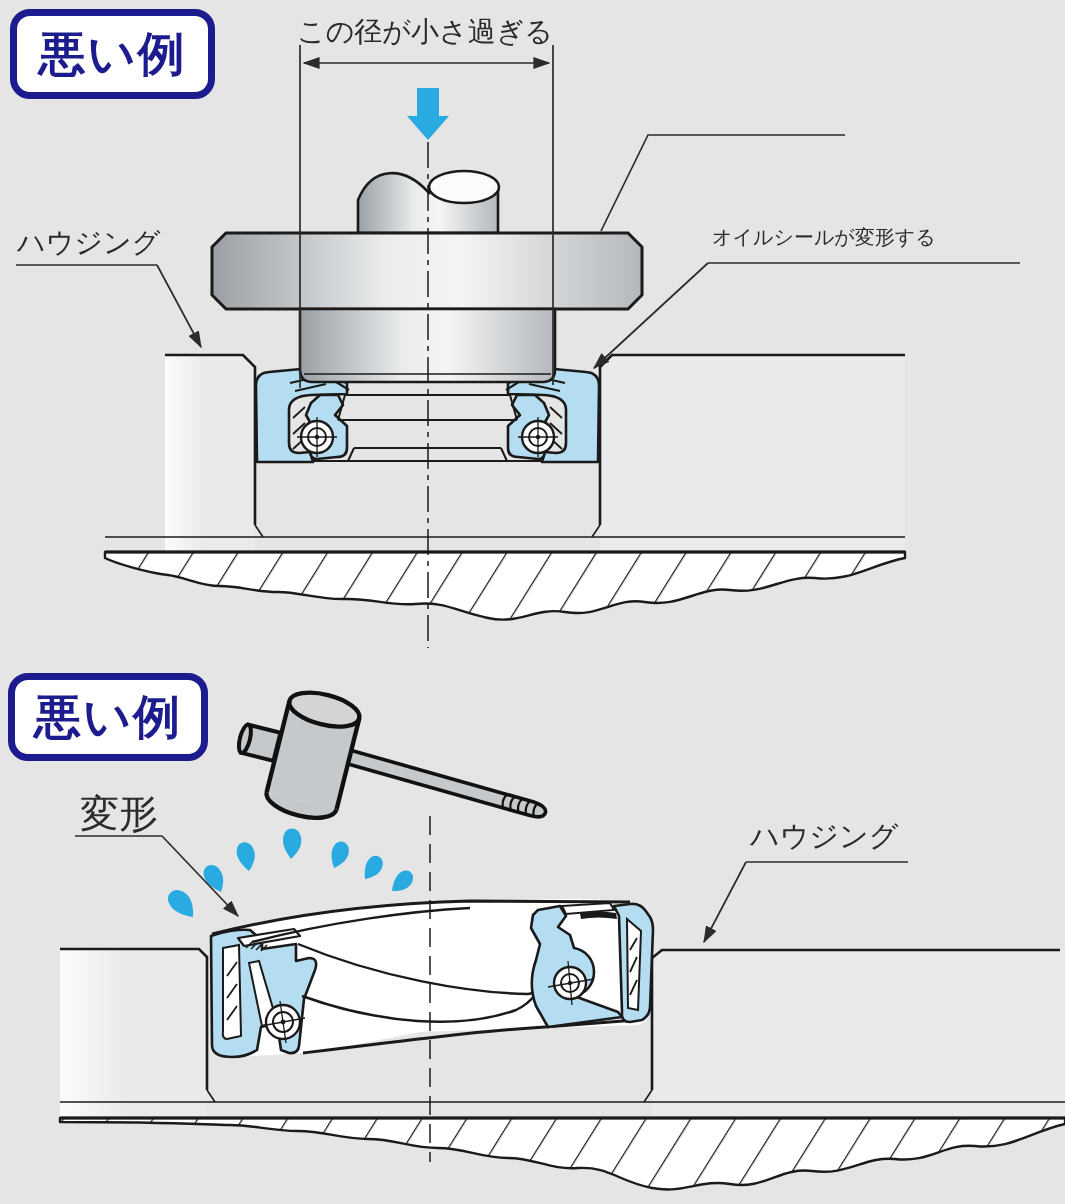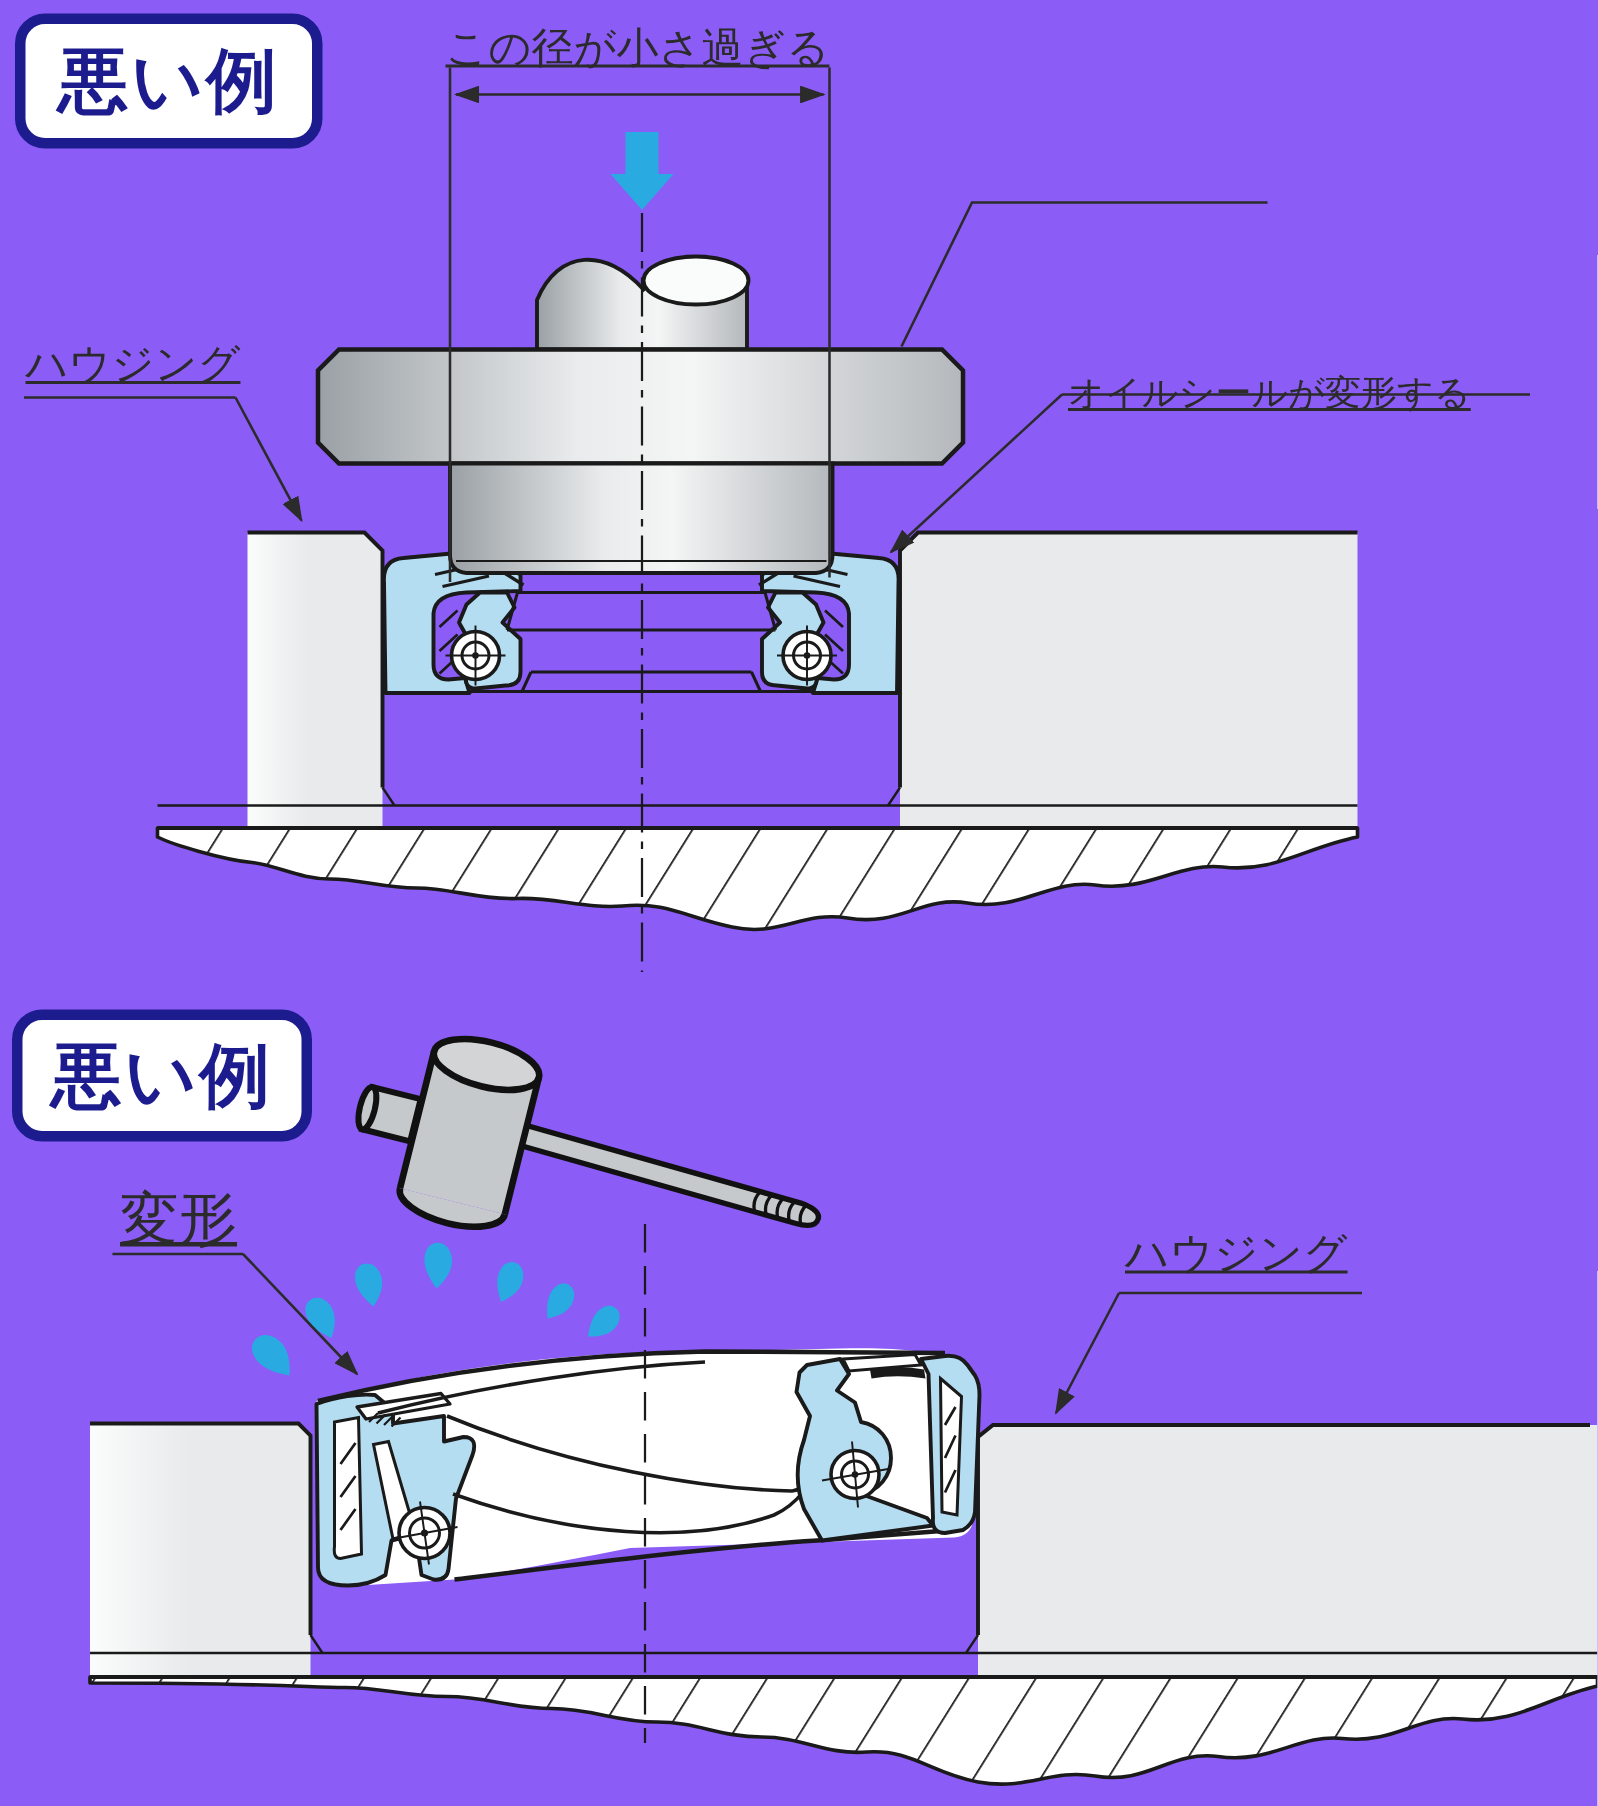--- a/index.html
+++ b/index.html
@@ -1,27 +1,27 @@
 <!DOCTYPE html>
 <html><head>
 <meta charset="utf-8">
 <style>
   html,body{margin:0;padding:0;background:#ffffff;}
   #stage{
-    position:relative;width:1065px;height:1204px;background:#8b5cf6;overflow:hidden;
+    position:relative;width:1065px;height:1204px;background:#e5e5e5;overflow:hidden;
     font-family:"Liberation Sans","DejaVu Sans",sans-serif;
   }
   #stage svg{position:absolute;left:0;top:0;}
   .badge{
     position:absolute;display:flex;align-items:center;justify-content:center;
     border:7px solid #1c1c8f;border-radius:20px;background:#ffffff;color:#1c1c8f;
     font-weight:bold;font-size:47px;letter-spacing:2px;box-sizing:border-box;
   }
   .lbl{
-    position:absolute;color:#2b2b2b;white-space:nowrap;line-height:1.1;text-decoration:underline;
+    position:absolute;color:#2b2b2b;white-space:nowrap;line-height:1.1;
   }
 </style>
 </head>
 <body>
 
 <div id="stage">
 
 <svg width="1065" height="1204" viewBox="0 0 1065 1204">
   <defs>
     <marker id="arr" viewBox="0 0 10 7" refX="9.2" refY="3.5" markerWidth="10" markerHeight="7" orient="auto-start-reverse">
@@ -209,21 +209,21 @@
   </g>
 </svg>
 
 <div class="badge" style="left:10px;top:9px;width:205px;height:90px;">悪い例</div>
 
 <div class="lbl" style="left:297px;top:17px;font-size:28px;">この径が小さ過ぎる</div>
 
 
 <div class="lbl" style="left:17px;top:228px;font-size:28px;">ハウジング</div>
 
-<div class="lbl" style="left:712px;top:226px;font-size:24px;margin-top:24px;">オイルシールが変形する</div>
+<div class="lbl" style="left:712px;top:226px;font-size:20px;">オイルシールが変形する</div>
 
 <div class="badge" style="left:8px;top:673px;width:200px;height:88px;">悪い例</div>
 
 <div class="lbl" style="left:80px;top:793px;font-size:39px;">変形</div>
 
 <div class="lbl" style="left:750px;top:821px;font-size:29px;">ハウジング</div>
 
 </div>
 
 </body></html>

